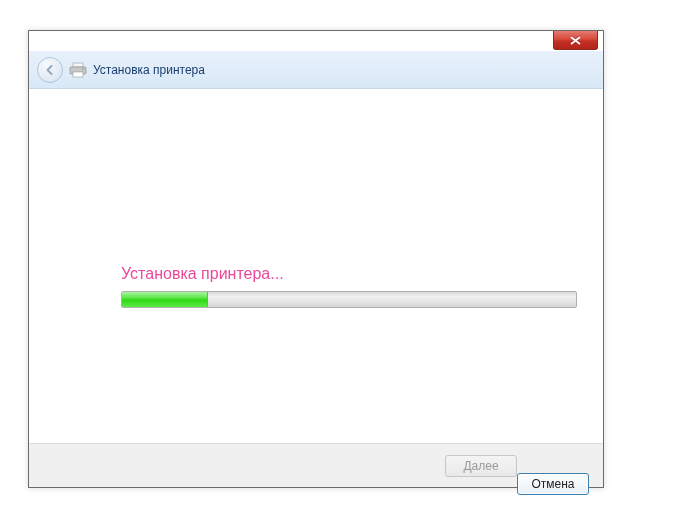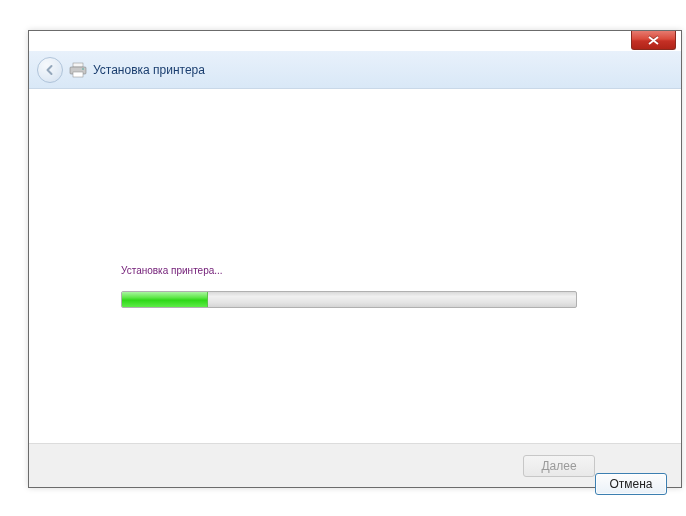--- a/index.html
+++ b/index.html
@@ -6,21 +6,21 @@
     body {
       width: 686px; height: 516px;
       background: #fff;
       font-family: "Segoe UI", Tahoma, sans-serif;
       font-size: 12px;
       position: relative;
     }
     .outer-frame {
       position: absolute;
       left: 28px; top: 30px;
-      width: 654px; height: 458px;
+      width: 576px; height: 458px;
       background: #fff;
       border: 1px solid #6b6b6b;
       box-shadow: 0 0 6px rgba(0,0,0,0.15);
     }
     .titlebar {
       height: 20px;
       background: #fff;
       position: relative;
     }
     .close-btn {
@@ -70,22 +70,22 @@
     .content {
       position: absolute;
       top: 58px; left: 0; right: 0;
       bottom: 44px;
       background: #fff;
       padding: 0 40px;
     }
     .status-text {
       position: absolute;
       left: 92px; top: 176px;
-      font-size: 10px;
-      color: #701a75;
+      font-size: 16px;
+      color: #ec4899;
     }
     .progress-container {
       position: absolute;
       left: 92px; top: 202px;
       width: 456px; height: 17px;
       background: linear-gradient(to bottom, #d9d9d9 0%, #f0f0f0 30%, #e4e4e4 70%, #d5d5d5 100%);
       border: 1px solid #b0b0b0;
       border-radius: 2px;
       overflow: hidden;
     }

